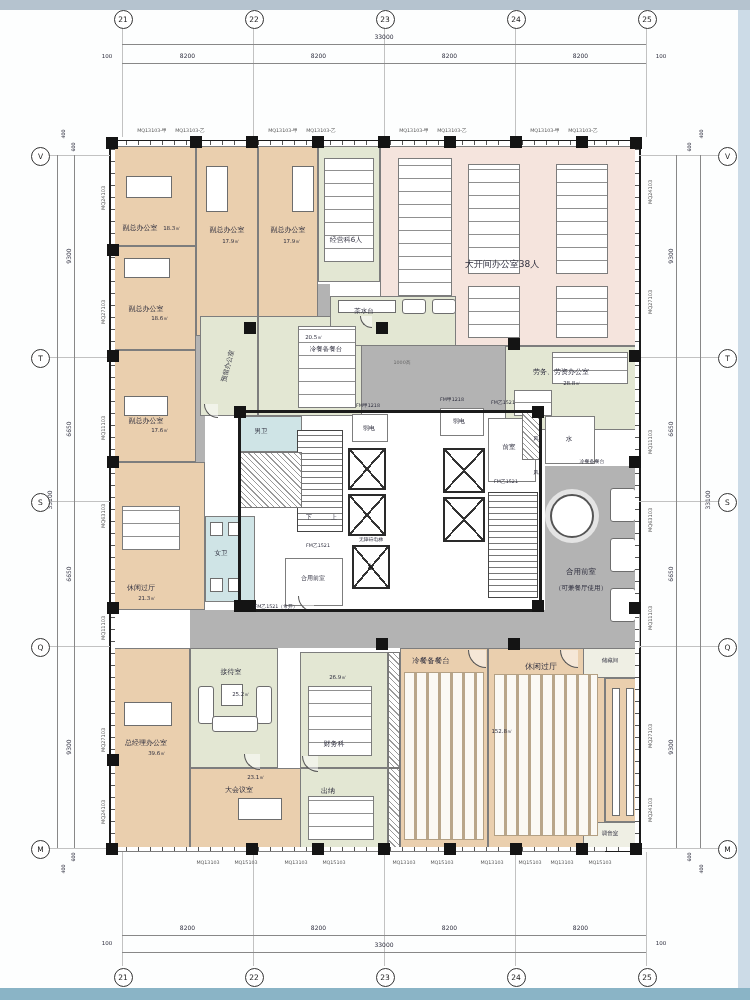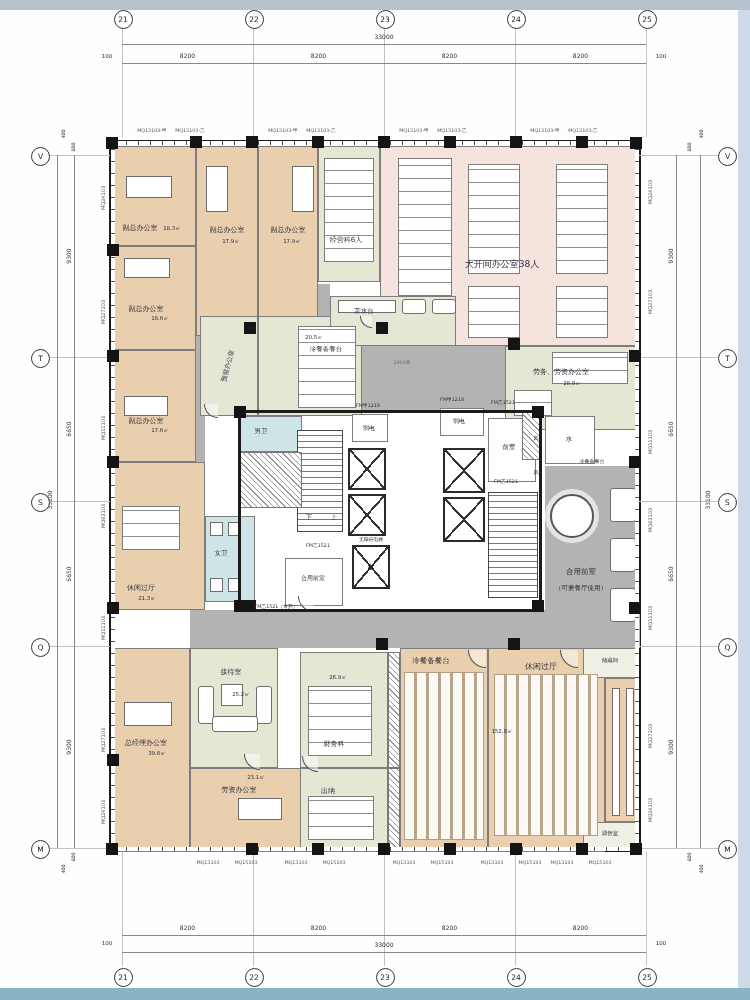--- a/index.html
+++ b/index.html
@@ -74,21 +74,21 @@
     <div class="abs room" style="left: 258px; top: 316px; width: 104px; height: 100px; background: rgb(227, 231, 211);"></div>
     <div class="lab" style="left: 326px; top: 349px; font-size: 6.5px; transform: translate(-50%, -50%);">冷餐备餐台</div>
     <div class="lab" style="left: 314px; top: 338px; font-size: 5.5px; transform: translate(-50%, -50%);">20.5㎡</div>
     <div class="abs room" style="left: 114px; top: 648px; width: 76px; height: 204px; background: rgb(234, 207, 174);"></div>
     <div class="lab" style="left: 146px; top: 743px; font-size: 7px; transform: translate(-50%, -50%);">总经理办公室</div>
     <div class="lab" style="left: 157px; top: 754px; font-size: 5.5px; transform: translate(-50%, -50%);">39.6㎡</div>
     <div class="abs room" style="left: 190px; top: 648px; width: 88px; height: 120px; background: rgb(227, 231, 211);"></div>
     <div class="lab" style="left: 231px; top: 672px; font-size: 7px; transform: translate(-50%, -50%);">接待室</div>
     <div class="lab" style="left: 241px; top: 695px; font-size: 5.5px; transform: translate(-50%, -50%);">25.2㎡</div>
     <div class="abs room" style="left: 190px; top: 768px; width: 140px; height: 84px; background: rgb(234, 207, 174);"></div>
-    <div class="lab" style="left: 239px; top: 790px; font-size: 7px; transform: translate(-50%, -50%);">劳资办公室</div>
+    <div class="lab" style="left: 239px; top: 790px; font-size: 7px; transform: translate(-50%, -50%);">大会议室</div>
     <div class="lab" style="left: 256px; top: 778px; font-size: 5.5px; transform: translate(-50%, -50%);">23.1㎡</div>
     <div class="abs room" style="left: 300px; top: 652px; width: 88px; height: 116px; background: rgb(227, 231, 211);"></div>
     <div class="lab" style="left: 334px; top: 744px; font-size: 7px; transform: translate(-50%, -50%);">财务科</div>
     <div class="lab" style="left: 338px; top: 678px; font-size: 5.5px; transform: translate(-50%, -50%);">26.9㎡</div>
     <div class="abs room" style="left: 300px; top: 768px; width: 88px; height: 84px; background: rgb(227, 231, 211);"></div>
     <div class="lab" style="left: 328px; top: 791px; font-size: 7px; transform: translate(-50%, -50%);">出纳</div>
     <div class="abs room" style="left: 400px; top: 648px; width: 88px; height: 204px; background: rgb(234, 207, 174);"></div>
     <div class="lab" style="left: 431px; top: 661px; font-size: 7.5px; transform: translate(-50%, -50%);">冷餐备餐台</div>
     <div class="abs room" style="left: 488px; top: 648px; width: 117px; height: 204px; background: rgb(234, 207, 174);"></div>
     <div class="lab" style="left: 541px; top: 667px; font-size: 8px; transform: translate(-50%, -50%);">休闲过厅</div>

